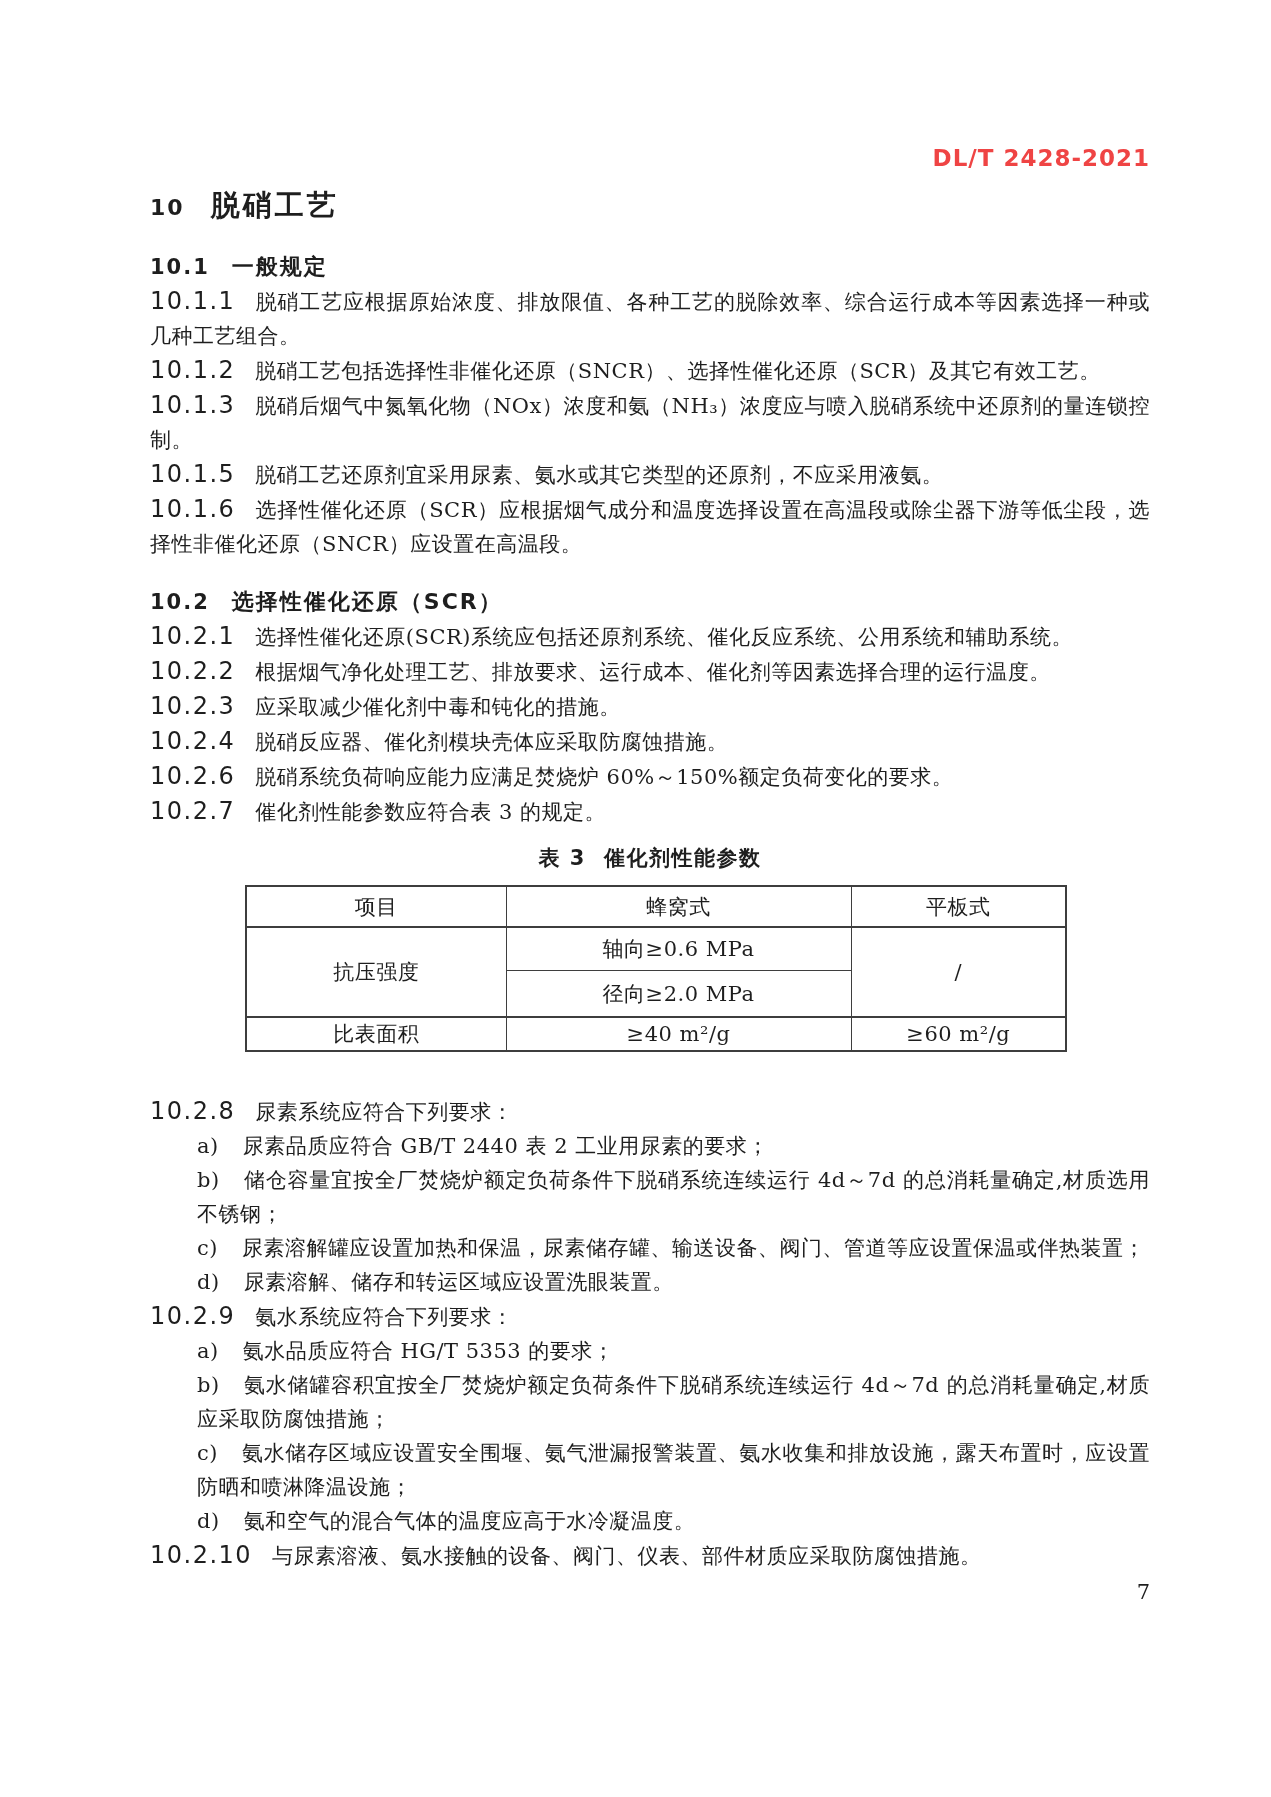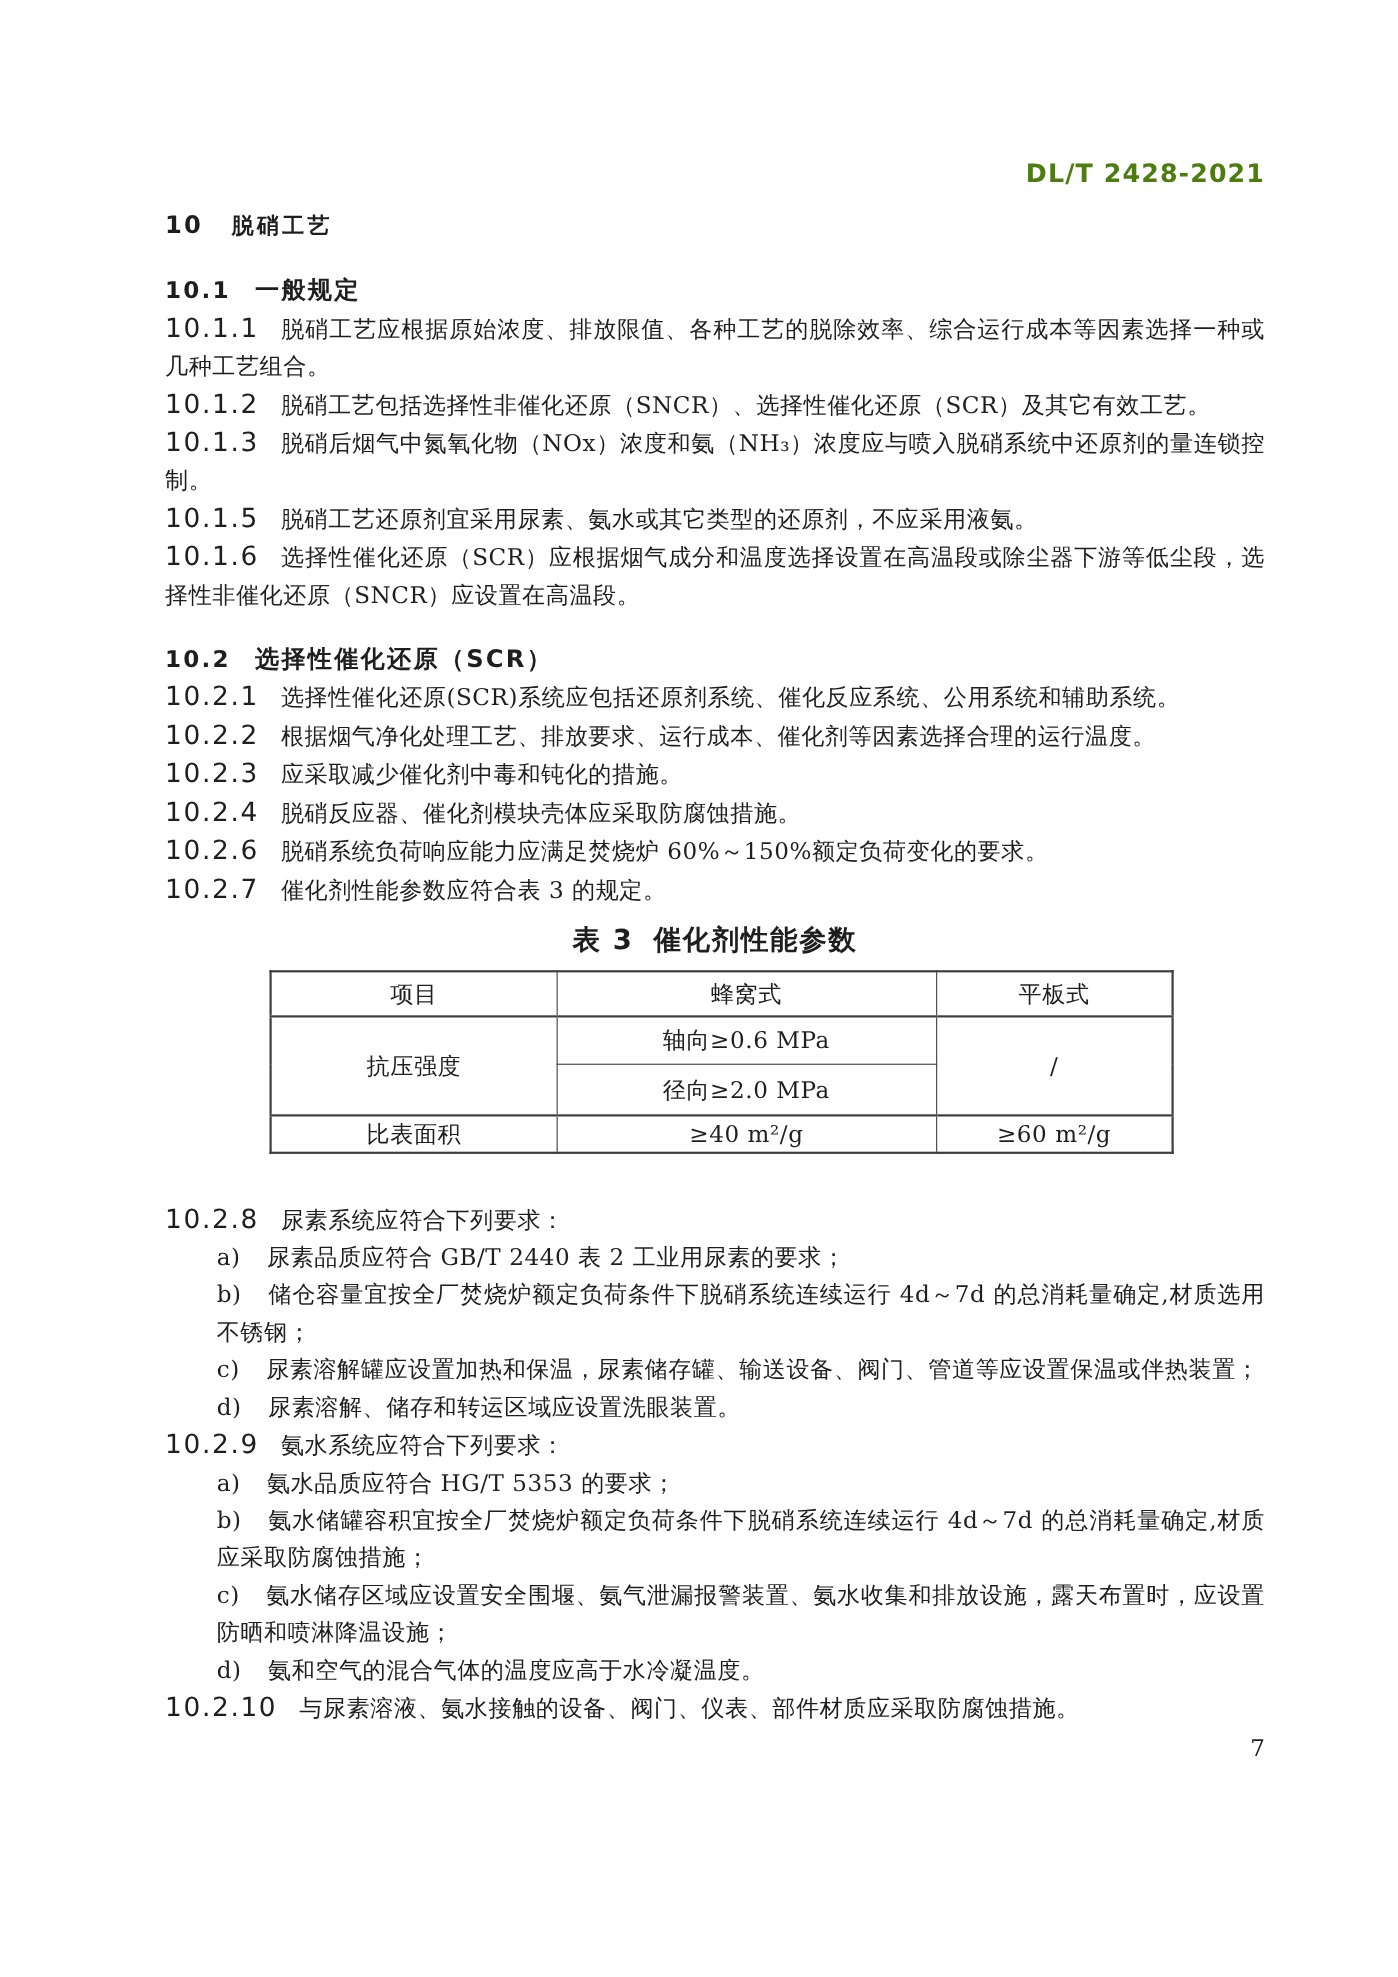--- a/index.html
+++ b/index.html
@@ -13,33 +13,33 @@
   }
   .runhead{
     margin:145px 121px 0 150px;
     width:1000px;
     text-align:right;
     font-family:"DejaVu Sans","Liberation Sans",sans-serif;
     font-size:23px;
     font-weight:600;
     letter-spacing:1px;
     line-height:26px;
-    color:#4d7c0f;
+    color:#ef4444;
   }
   .docbody{
     margin:0 121px 0 150px;
     width:1000px;
   }
   .h1{
     margin-top:18px;
     line-height:32px;
     font-family:"DejaVu Sans","Liberation Sans",sans-serif;
   }
   .h1 .hnum{font-size:22px;font-weight:600;letter-spacing:2px;margin-right:26px;}
-  .h1 .htext{font-size:20px;font-weight:bold;letter-spacing:3px;}
+  .h1 .htext{font-size:29px;font-weight:bold;letter-spacing:3px;}
   .h2{
     margin-top:26px;
     line-height:30px;
     font-family:"DejaVu Sans","Liberation Sans",sans-serif;
   }
   .h2 .hnum{font-size:21px;font-weight:600;letter-spacing:2px;margin-right:22px;}
   .h2 .htext{font-size:22px;font-weight:bold;letter-spacing:2px;}
   p.clause{
     margin:0;
     font-size:21px;
@@ -62,21 +62,21 @@
     line-height:34px;
     text-align:justify;
     letter-spacing:0.5px;
   }
   p.li .letter{margin-right:24px;}
   .tbl-caption{
     margin-top:14px;
     line-height:30px;
     text-align:center;
     font-family:"DejaVu Sans","Liberation Sans",sans-serif;
-    font-size:25px;
+    font-size:21px;
     font-weight:bold;
     letter-spacing:1.5px;
   }
   .tbl-caption .cap-label{margin-right:18px;}
   table.t3{
     border-collapse:collapse;
     table-layout:fixed;
     margin:12px 0 42px 95px;
     width:820px;
     border:2px solid #3e3e3e;

